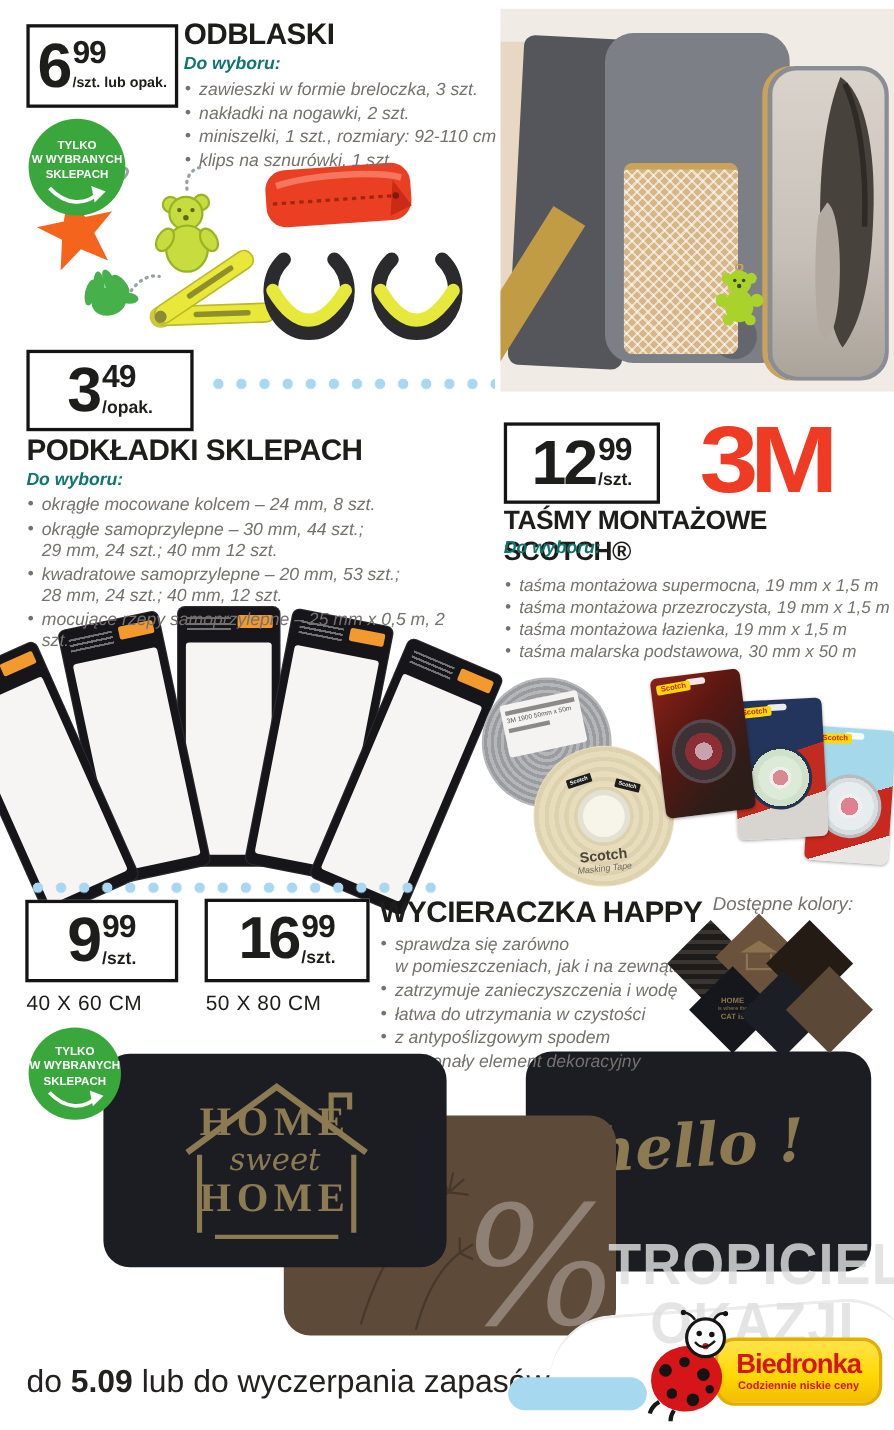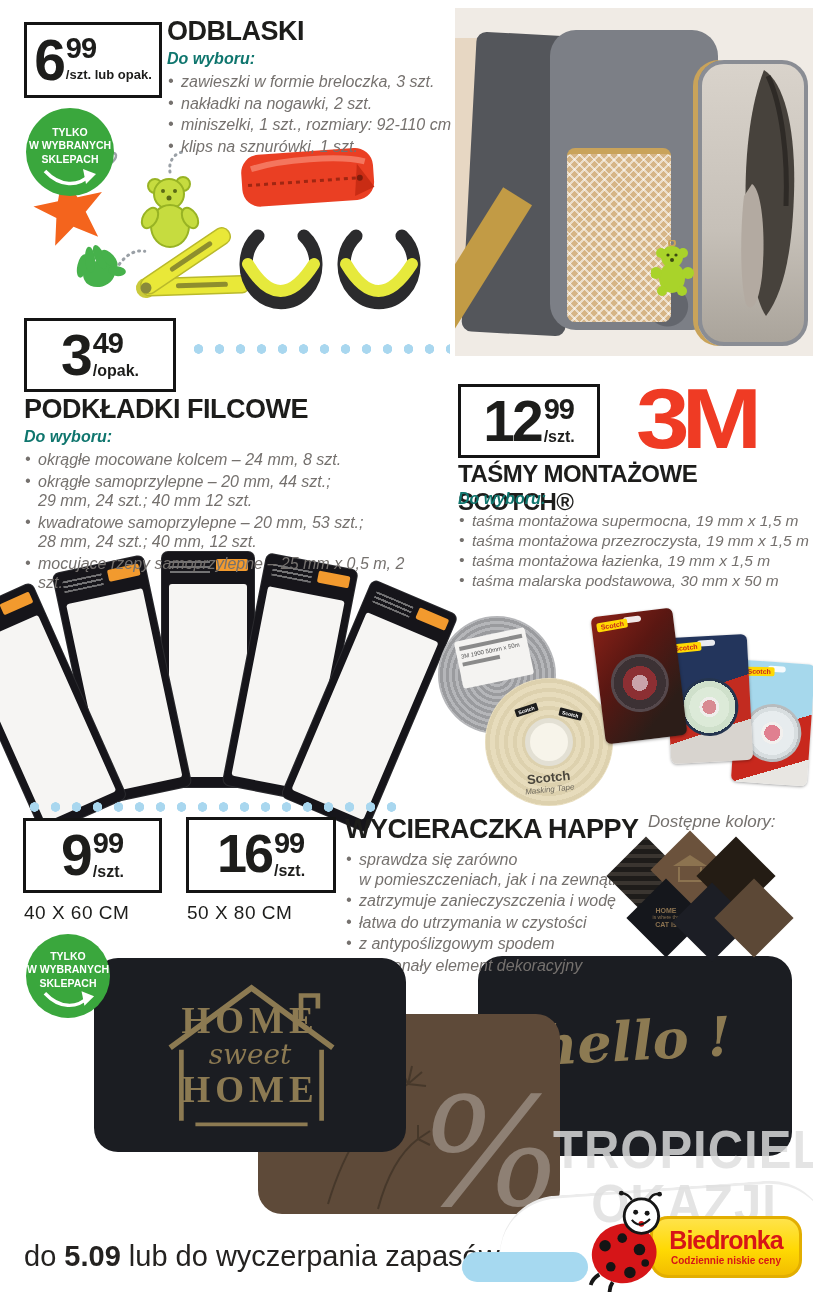--- a/index.html
+++ b/index.html
@@ -292,25 +292,25 @@
   <div class="pbox" style="left:24px;top:318px;width:152px;height:74px">
     <div class="pwrap">
       <span class="zl">3</span>
       <span class="pcol">
         <span class="gr">49</span>
         <span class="unit" style="font-size:16px">/opak.</span>
       </span>
     </div>
   </div>
   <div class="dots" style="left:188px;top:342px;width:262px"></div>
-  <div class="ptitle" style="left:24px;top:394px;font-size:27px">PODKŁADKI FILCOWE</div>
+  <div class="ptitle" style="left:24px;top:394px;font-size:27px">PODKŁADKI SKLEPACH</div>
   <div class="choice" style="left:24px;top:428px">Do wyboru:</div>
   <ul class="bullets" style="left:24px;top:450px;width:395px">
     <li>okrągłe mocowane kolcem – 24 mm, 8 szt.</li>
-    <li>okrągłe samoprzylepne – 20 mm, 44 szt.;
+    <li>okrągłe samoprzylepne – 30 mm, 44 szt.;
 29 mm, 24 szt.; 40 mm 12 szt.</li>
     <li>kwadratowe samoprzylepne – 20 mm, 53 szt.;
 28 mm, 24 szt.; 40 mm, 12 szt.</li>
     <li>mocujące rzepy samoprzylepne – 25 mm x 0,5 m, 2 szt.</li>
   </ul>
 
   <div class="photo-felt">
     <div class="fcard" style="left:-6px;top:30px;transform:rotate(-24deg);transform-origin:50% 95%;z-index:5">
       <div class="tag"></div>
       <div class="panel pat-dot-black"></div>
@@ -342,21 +342,21 @@
       <span class="zl">12</span>
       <span class="pcol">
         <span class="gr">99</span>
         <span class="unit" style="font-size:16px">/szt.</span>
       </span>
     </div>
   </div>
   <div class="logo3m">3M</div>
   <div class="ptitle" style="left:458px;top:460px;font-size:24px">TAŚMY MONTAŻOWE SCOTCH®</div>
   <div class="choice" style="left:458px;top:490px">Do wyboru:</div>
-  <ul class="bullets" style="left:458px;top:512px;width:355px">
+  <ul class="bullets" style="left:458px;top:524px;width:355px">
     <li style="font-size:15.5px;line-height:18px">taśma montażowa supermocna, 19 mm x 1,5 m</li>
     <li style="font-size:15.5px;line-height:18px">taśma montażowa przezroczysta, 19 mm x 1,5 m</li>
     <li style="font-size:15.5px;line-height:18px">taśma montażowa łazienka, 19 mm x 1,5 m</li>
     <li style="font-size:15.5px;line-height:18px">taśma malarska podstawowa, 30 mm x 50 m</li>
   </ul>
 
   <div class="photo-tapes">
     <div class="duct"></div>
     <div class="duct-label">
       <div class="bar"></div>

